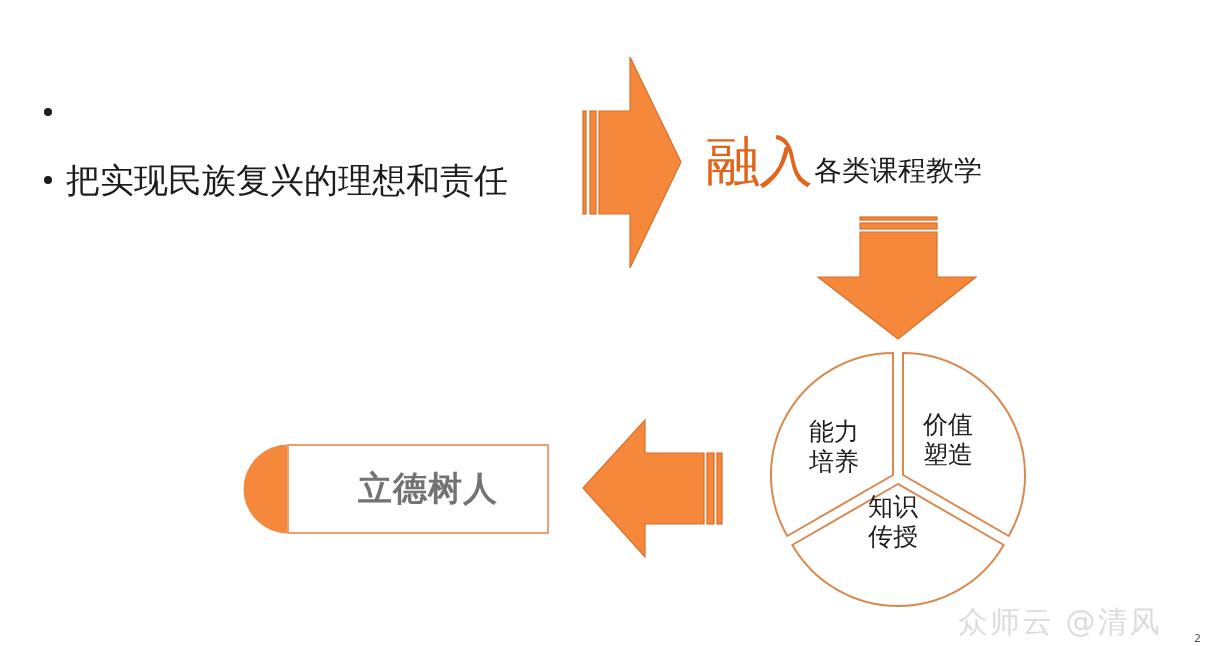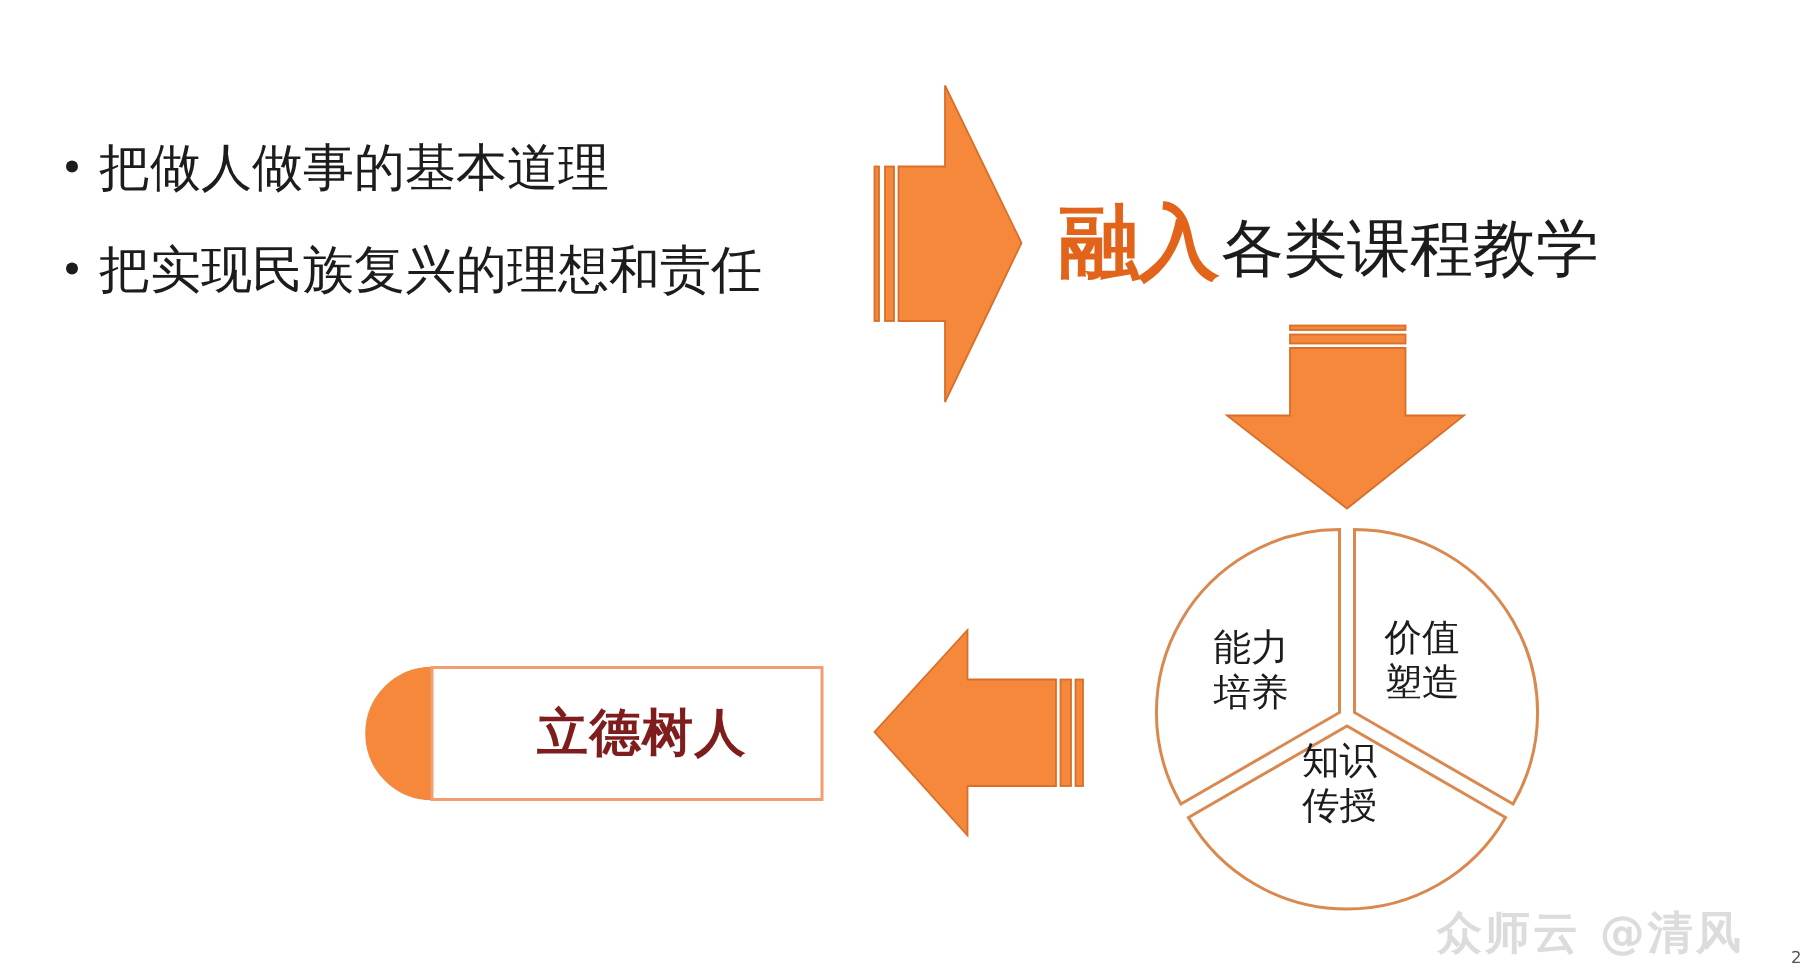--- a/index.html
+++ b/index.html
@@ -3,26 +3,26 @@
 <meta charset="utf-8">
 <style>
   html, body { margin:0; padding:0; }
   body { width:1207px; height:646px; background:#ffffff; position:relative; overflow:hidden;
          font-family:"DejaVu Sans", "Liberation Sans", sans-serif; }
   .abs { position:absolute; }
   .bullets { left:44px; top:86px; }
   .bullet { position:relative; height:68px; font-size:34px; line-height:52px; color:#1c1c1c; white-space:nowrap; }
   .bullet .dot { display:inline-block; width:8px; height:8px; border-radius:50%; background:#1c1c1c; vertical-align:middle; margin-right:14px; position:relative; top:-3px; }
   .headline { left:706px; top:126px; white-space:nowrap; }
-  .headline .emph { font-size:54px; font-weight:bold; color:#e2641a; letter-spacing:-1px; vertical-align:baseline; }
-  .headline .rest { font-size:42px; color:#1c1c1c; margin-left:2px; }
+  .headline .emph { font-size:54px; font-weight:normal; color:#e2641a; letter-spacing:-1px; vertical-align:baseline; }
+  .headline .rest { font-size:28px; color:#1c1c1c; margin-left:2px; }
   .sector-label { font-size:25px; line-height:30px; color:#1c1c1c; width:60px; }
   .goal-text { left:288px; top:445px; width:280px; height:88px; display:flex; align-items:center; justify-content:center;
-               font-size:34px; font-weight:bold; color:#7f1d1d; letter-spacing:1px; }
-  .watermark { left:958px; top:602px; font-size:30px; font-weight:bold; color:#dcdcdc; letter-spacing:2px; white-space:nowrap; }
+               font-size:34px; font-weight:bold; color:#737373; letter-spacing:1px; }
+  .watermark { left:958px; top:602px; font-size:30px; font-weight:normal; color:#dcdcdc; letter-spacing:2px; white-space:nowrap; }
   .slide-num { left:1194px; top:632px; font-size:11px; color:#555; }
 </style>
 </head>
 <body>
 
 <svg class="abs" style="left:0;top:0" width="1207" height="646">
 
   <g fill="#f5883a" stroke="#d86f2a" stroke-width="1.2">
     <rect x="583" y="111" width="3" height="103"></rect>
     <rect x="590" y="111" width="6" height="103"></rect>
@@ -51,21 +51,21 @@
   </g>
 
   <g>
     <path d="M 288,445 A 44,44 0 0 0 288,533 Z" fill="#f5883a" stroke="#f08a40" stroke-width="1"></path>
     <rect x="288" y="445" width="260" height="88" fill="#ffffff" stroke="#f0a070" stroke-width="2"></rect>
   </g>
 </svg>
 
 <div class="abs bullets">
   <div class="bullet">
-    <span class="dot"></span><span>把做人做事的基本道理</span>
+    <span class="dot"></span>
   </div>
   <div class="bullet">
     <span class="dot"></span><span>把实现民族复兴的理想和责任</span>
   </div>
 </div>
 
 <div class="abs headline">
   <span class="emph">融入</span><span class="rest">各类课程教学</span>
 </div>
 

